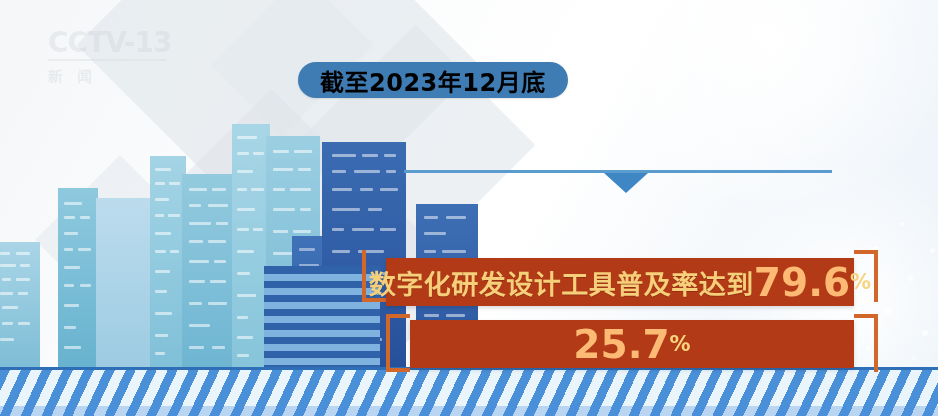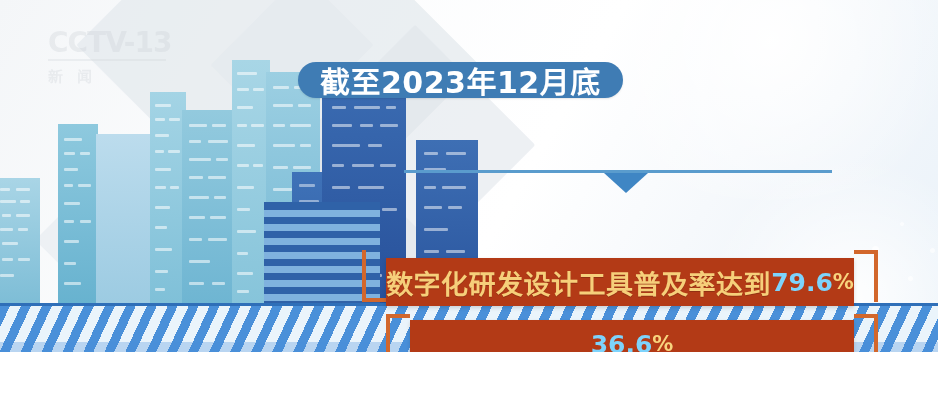--- a/index.html
+++ b/index.html
@@ -1,21 +1,21 @@
 <!DOCTYPE html>
 <html lang="zh-CN"><head>
 <meta charset="utf-8">
 <style>
   html,body{margin:0;padding:0;}
   body{
     width:938px;height:416px;overflow:hidden;
     font-family:"Liberation Sans","DejaVu Sans",sans-serif;
     background:#ffffff;
   }
-  #stage{position:relative;width:938px;height:352px;overflow:hidden;
+  #stage{position:relative;width:938px;height:416px;overflow:hidden;
     background:linear-gradient(120deg,#f4f6f8 0%,#fbfcfd 28%,#ffffff 55%,#f3f7fb 78%,#eaf2f9 100%);}
 
   
   .chev{position:absolute;background:rgba(222,228,234,.55);transform:rotate(45deg);border-radius:2px;}
   .chev.l{background:rgba(228,233,238,.75);}
   .bokeh{position:absolute;border-radius:50%;background:rgba(255,255,255,.85);}
   .glow{position:absolute;border-radius:50%;
     background:radial-gradient(circle,rgba(255,255,255,.95) 0%,rgba(255,255,255,0) 70%);}
 
   
@@ -38,21 +38,21 @@
         #4a90d9 0px,#4a90d9 9px,
         #eaf4fb 9px,#eaf4fb 19px);
     border-top:3px solid #2f6fb8;}
   #band:after{content:"";position:absolute;left:0;right:0;bottom:0;height:10px;
     background:rgba(74,144,217,.30);}
 
   
   .pill{position:absolute;left:298px;top:62px;height:36px;border-radius:18px;
     background:#3f7cb4;display:flex;align-items:center;justify-content:center;
     padding:0 22px;box-shadow:0 1px 2px rgba(0,0,0,.10);}
-  .pill span{color:#ffffff;font-size:30px;font-weight:700;letter-spacing:.5px;
+  .pill span{color:#000000;font-size:24px;font-weight:700;letter-spacing:.5px;
     white-space:nowrap;font-family:"DejaVu Sans","Liberation Sans",sans-serif;}
 
   #title{position:absolute;left:410px;top:120px;width:420px;}
   #title .t{color:#26608f;font-size:33px;font-weight:700;letter-spacing:1px;
     white-space:nowrap;line-height:40px;
     font-family:"DejaVu Sans","Liberation Sans",sans-serif;
     text-shadow:0 1px 0 rgba(255,255,255,.8);}
   #underline{position:absolute;left:404px;top:170px;width:428px;height:3px;background:#5a9ccd;}
   #tri{position:absolute;left:604px;top:173px;width:0;height:0;
     border-left:22px solid transparent;border-right:22px solid transparent;
@@ -63,21 +63,21 @@
     box-shadow:0 2px 3px rgba(0,0,0,.12);}
   .barblue .txt{color:#ffffff;font-size:27px;font-weight:700;white-space:nowrap;letter-spacing:.5px;
     font-family:"DejaVu Sans","Liberation Sans",sans-serif;}
   .barblue .num{font-size:31px;font-weight:700;font-family:"DejaVu Sans",sans-serif;}
 
   .barred{position:absolute;background:#b33a16;display:flex;align-items:center;justify-content:center;
     box-shadow:0 2px 4px rgba(0,0,0,.14);}
   .barred .txt{color:#f6cf7a;font-size:27px;font-weight:700;white-space:nowrap;letter-spacing:.5px;
     font-family:"DejaVu Sans","Liberation Sans",sans-serif;
     text-shadow:0 1px 0 rgba(0,0,0,.18);}
-  .barred .num{font-size:25px;font-weight:700;font-family:"DejaVu Sans",sans-serif;color:#7dd3fc;}
+  .barred .num{font-size:39px;font-weight:700;font-family:"DejaVu Sans",sans-serif;color:#fdba74;}
   .barred .pct{font-size:21px;font-weight:700;font-family:"DejaVu Sans",sans-serif;color:#f8d47e;}
 
   #r1{left:386px;top:258px;width:468px;height:48px;}
   #r2{left:410px;top:320px;width:444px;height:48px;}
 
   
   .brk{position:absolute;}
   .brk i{position:absolute;background:#d2672c;display:block;}
 </style>
 </head>
@@ -352,17 +352,17 @@
     </div>
   </div>
 
   <div class="barred" id="r1">
     <span class="txt">数字化研发设计工具普及率达到</span>
       <span class="num">79.6</span>
       <span class="pct">%</span>
   </div>
 
   <div class="barred" id="r2">
-      <span class="num">36.6</span>
+      <span class="num">25.7</span>
       <span class="pct">%</span>
   </div>
 
 </div>
 
 </body></html>

